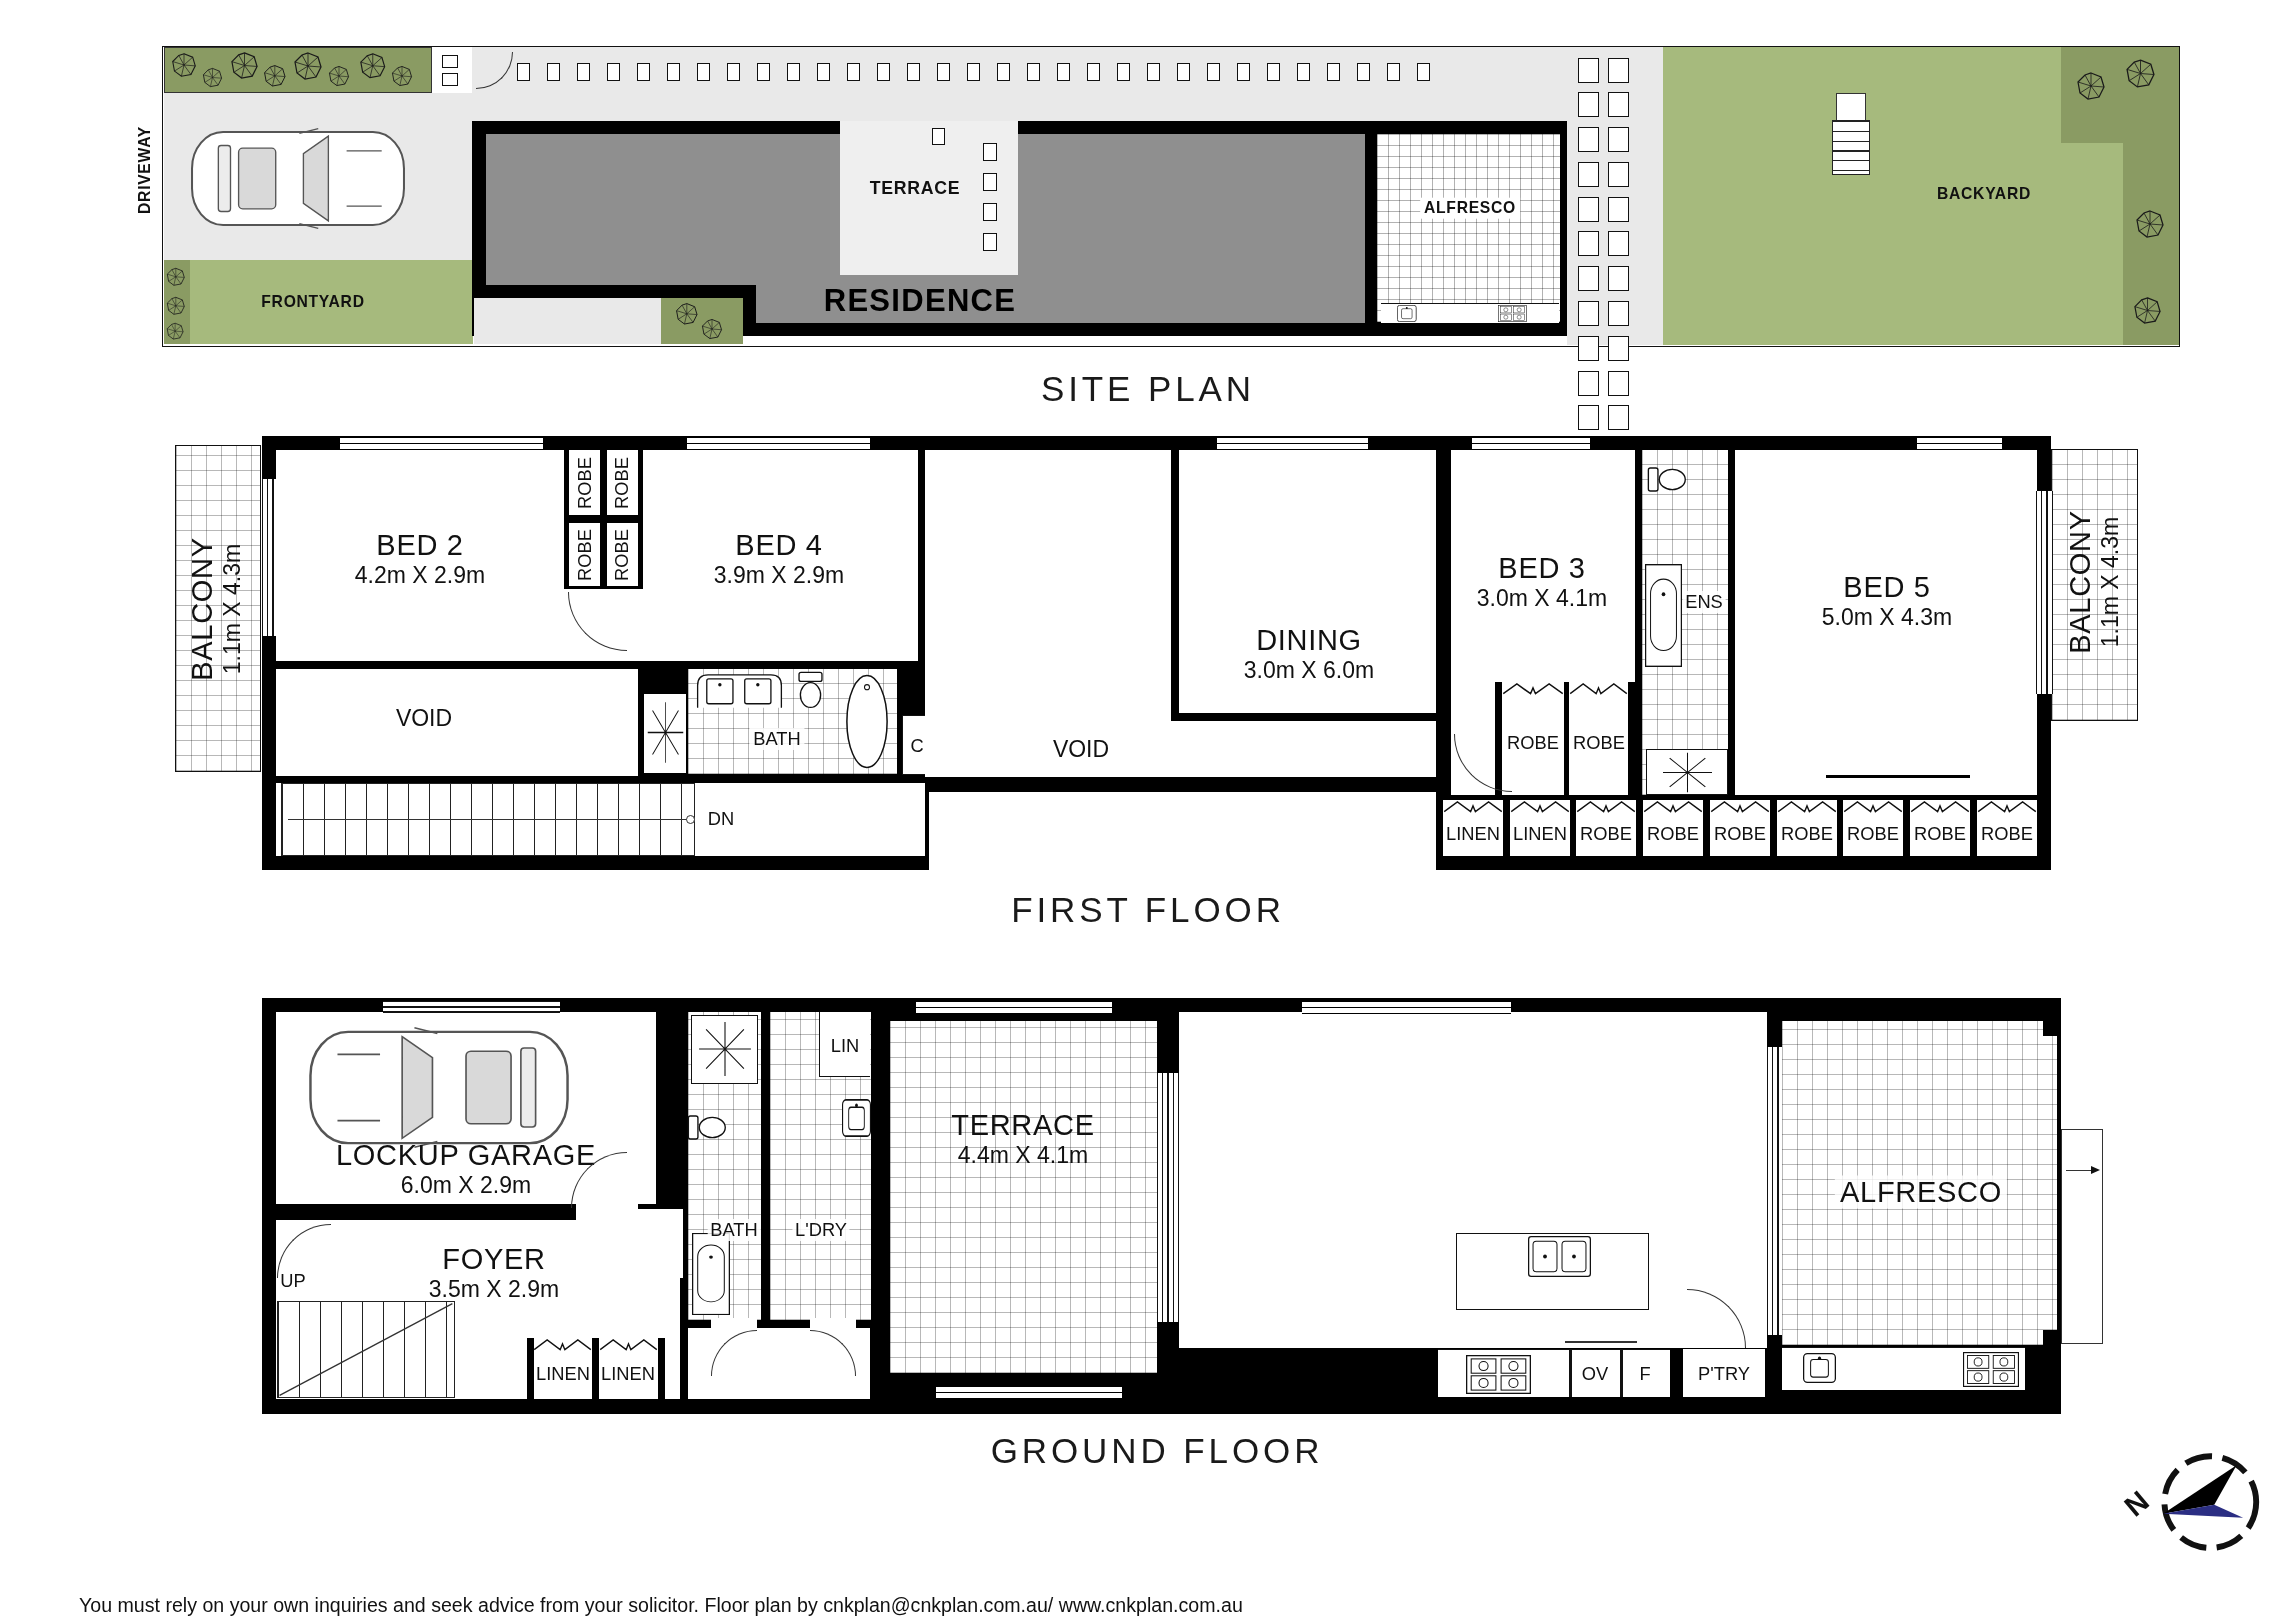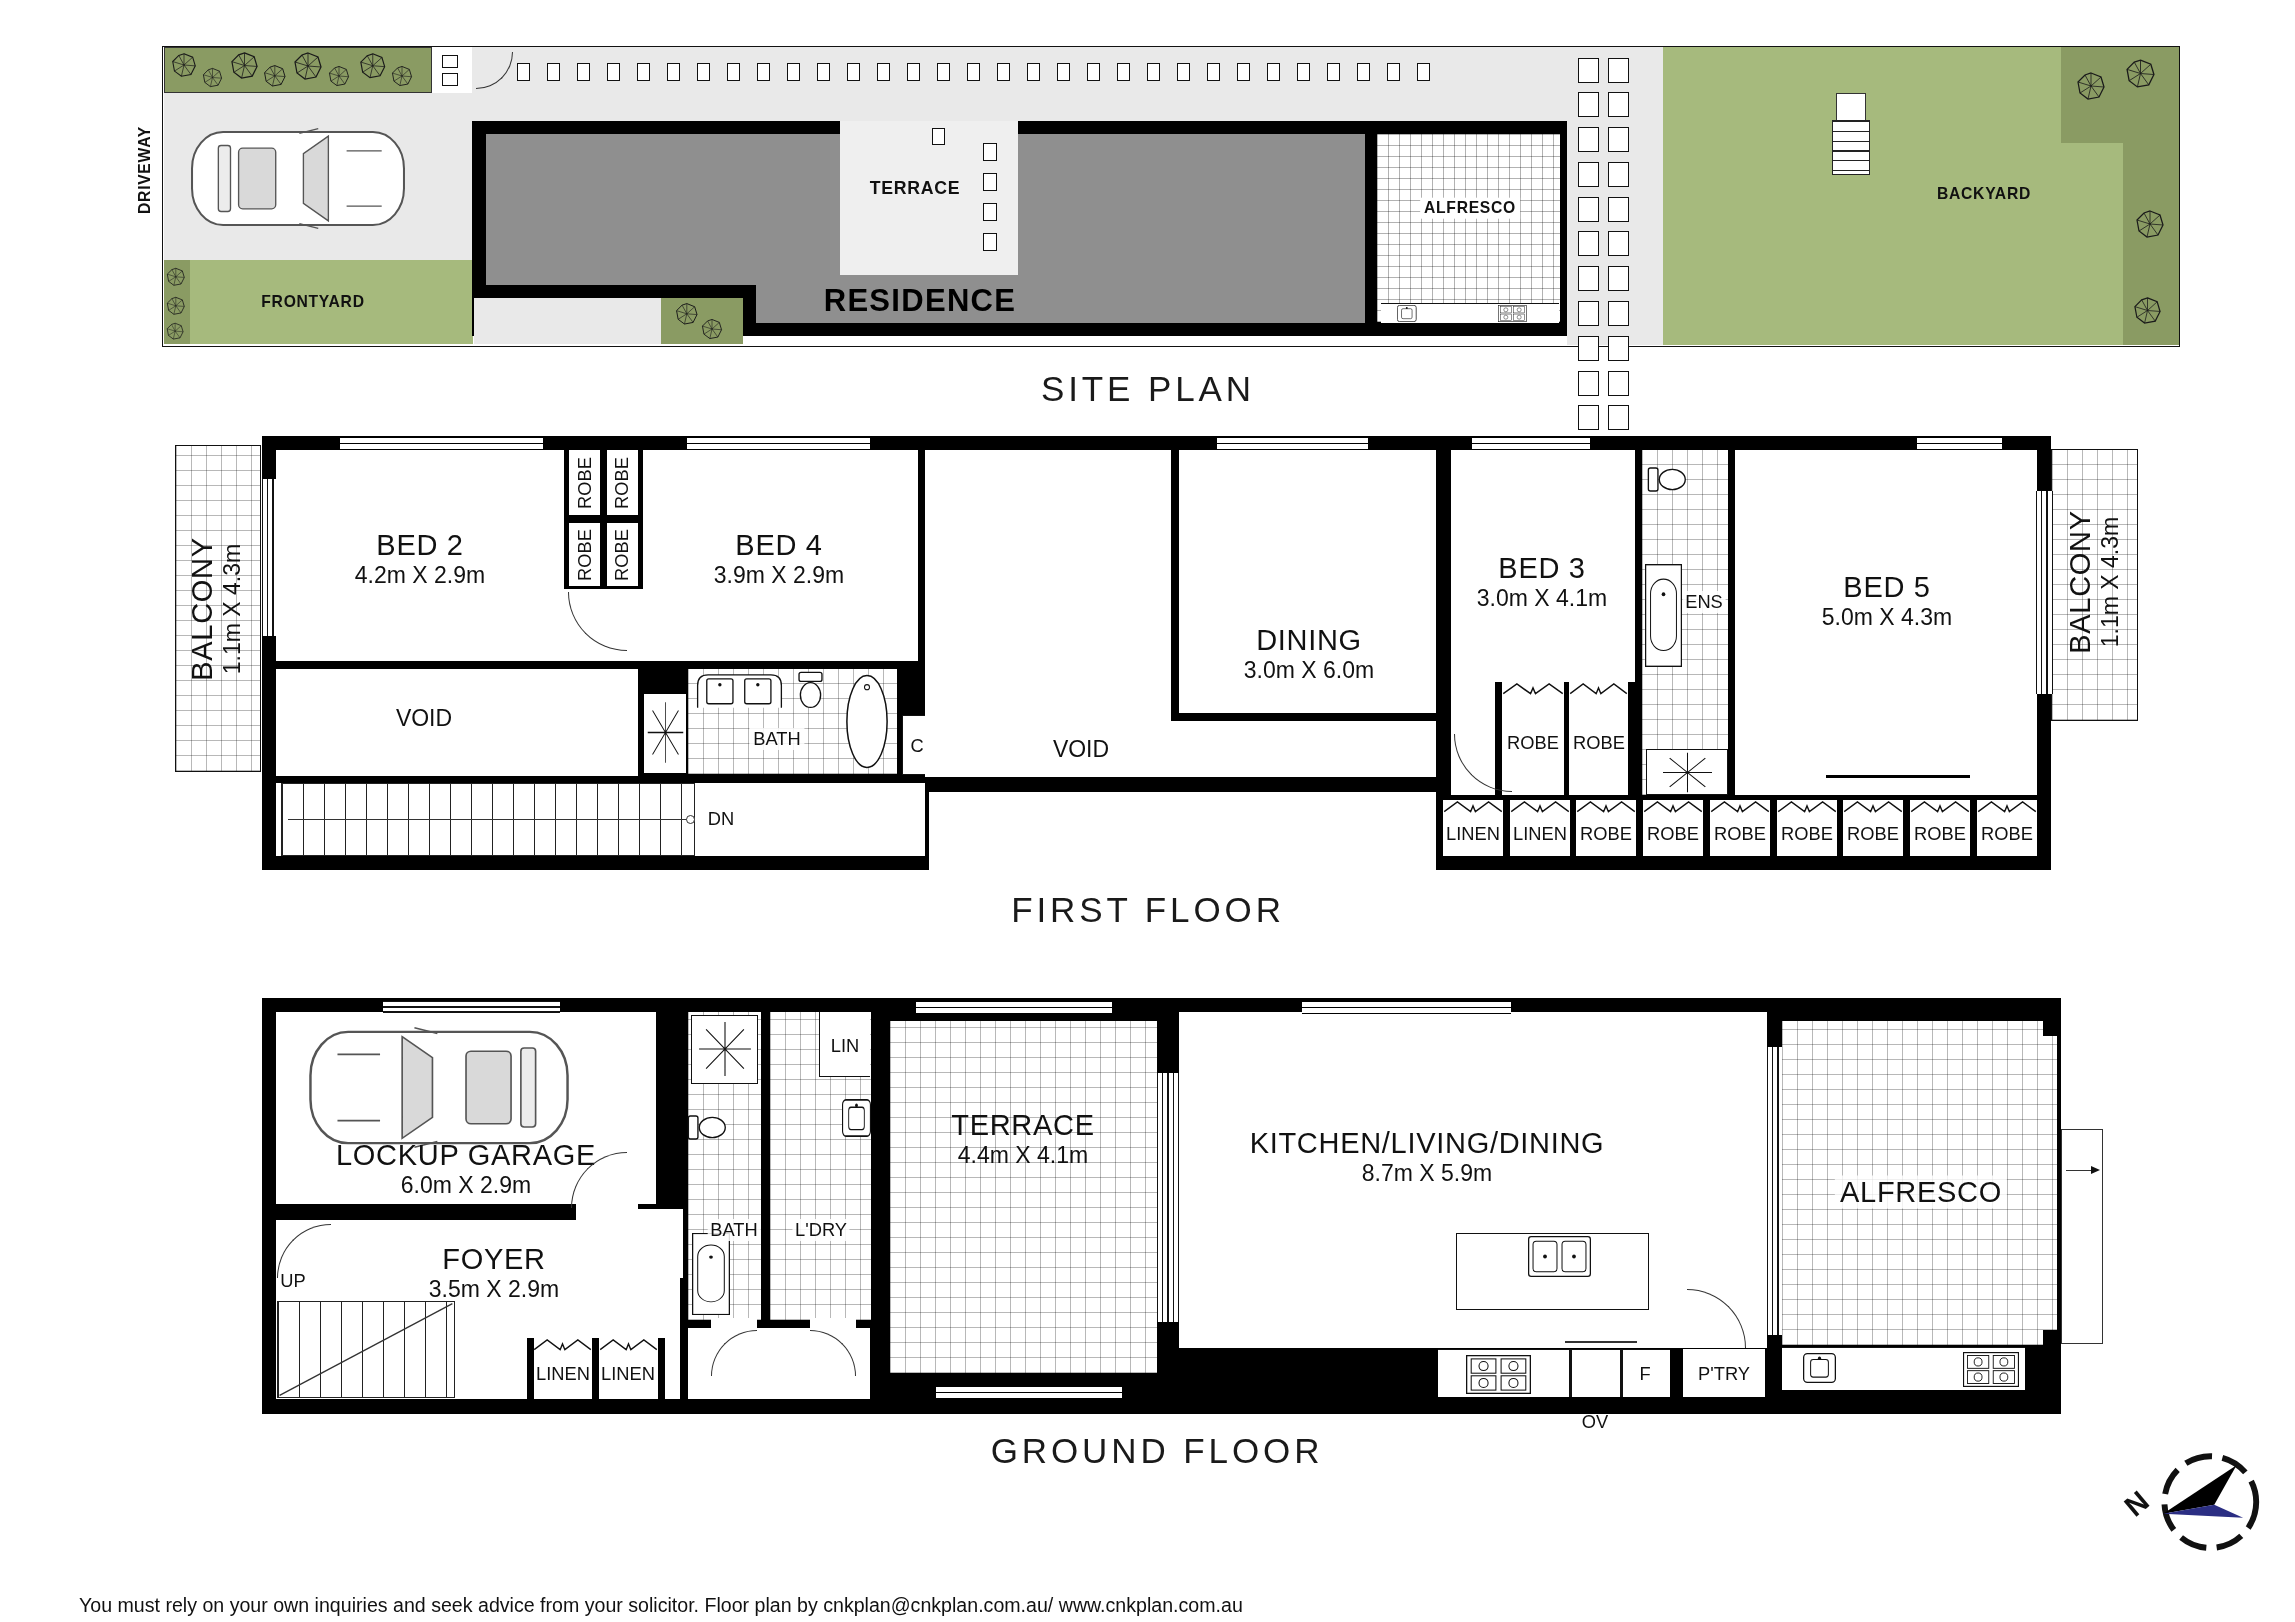--- a/index.html
+++ b/index.html
@@ -546,37 +546,33 @@
   <div class="abs room tile" style="left:890px;top:1021px;width:267px;height:352px;"></div>
   <div class="ctr" style="left:1023px;top:1139px;">
     <div class="rn">TERRACE</div>
     <div class="rd">4.4m X 4.1m</div>
   </div>
   <div class="abs win-h" style="left:916px;top:1001px;width:196px;height:13px;"></div>
   <div class="abs win-h" style="left:936px;top:1386px;width:186px;height:13px;"></div>
   <div class="abs slider-v" style="left:1157px;top:1073px;width:22px;height:249px;"></div>
 
   <div class="abs room" style="left:1179px;top:1012px;width:588px;height:336px;"></div>
-  <div class="ctr" style="left:1427px;top:1157px;">
-    <div class="rn">KITCHEN/LIVING/DINING</div>
-    <div class="rd">8.7m X 5.9m</div>
-  </div>
   <div class="abs win-h" style="left:1302px;top:1001px;width:209px;height:13px;"></div>
   <div class="abs br2 room" style="left:1456px;top:1233px;width:193px;height:77px;"></div>
   <svg class="abs" style="left:1528px;top:1236px;width:63px;height:41px;" viewBox="0 0 100 62" preserveAspectRatio="none">
       <use href="#dsink"></use>
     </svg>
 
   <div class="abs room" style="left:1438px;top:1349px;width:232px;height:48px;border-top:1.3px solid #111;"></div>
   <svg class="abs" style="left:1466px;top:1355px;width:65px;height:39px;" viewBox="0 0 100 60" preserveAspectRatio="none">
       <use href="#cooktop"></use>
     </svg>
   <div class="abs" style="left:1569px;top:1349px;width:2.6px;height:48px;background:#111;"></div>
   <div class="abs" style="left:1620px;top:1349px;width:2.6px;height:48px;background:#111;"></div>
-  <div class="ctr sm" style="left:1595px;top:1374px;margin-top:48px;">OV</div>
+  <div class="ctr sm" style="left:1595px;top:1374px;">OV</div>
   <div class="ctr sm" style="left:1645px;top:1374px;">F</div>
   <div class="hline" style="left:1565px;top:1341px;width:72px;height:2px;"></div>
   <div class="abs room" style="left:1683px;top:1349px;width:82px;height:48px;"></div>
   <div class="ctr sm" style="left:1724px;top:1374px;">P'TRY</div>
   <div class="arc arc-tr" style="left:1687px;top:1289px;width:59px;height:59px;"></div>
   <div class="abs slider-v" style="left:1767px;top:1047px;width:15.7px;height:288px;"></div>
 
   <div class="abs room tile" style="left:1782px;top:1021px;width:275px;height:324px;"></div>
   <div class="ctr rn" style="left:1921px;top:1192px;background:rgba(255,255,255,.8);padding:0 5.2px;">ALFRESCO</div>
   <div class="abs wall" style="left:2043px;top:1021px;width:15px;height:15px;"></div>

